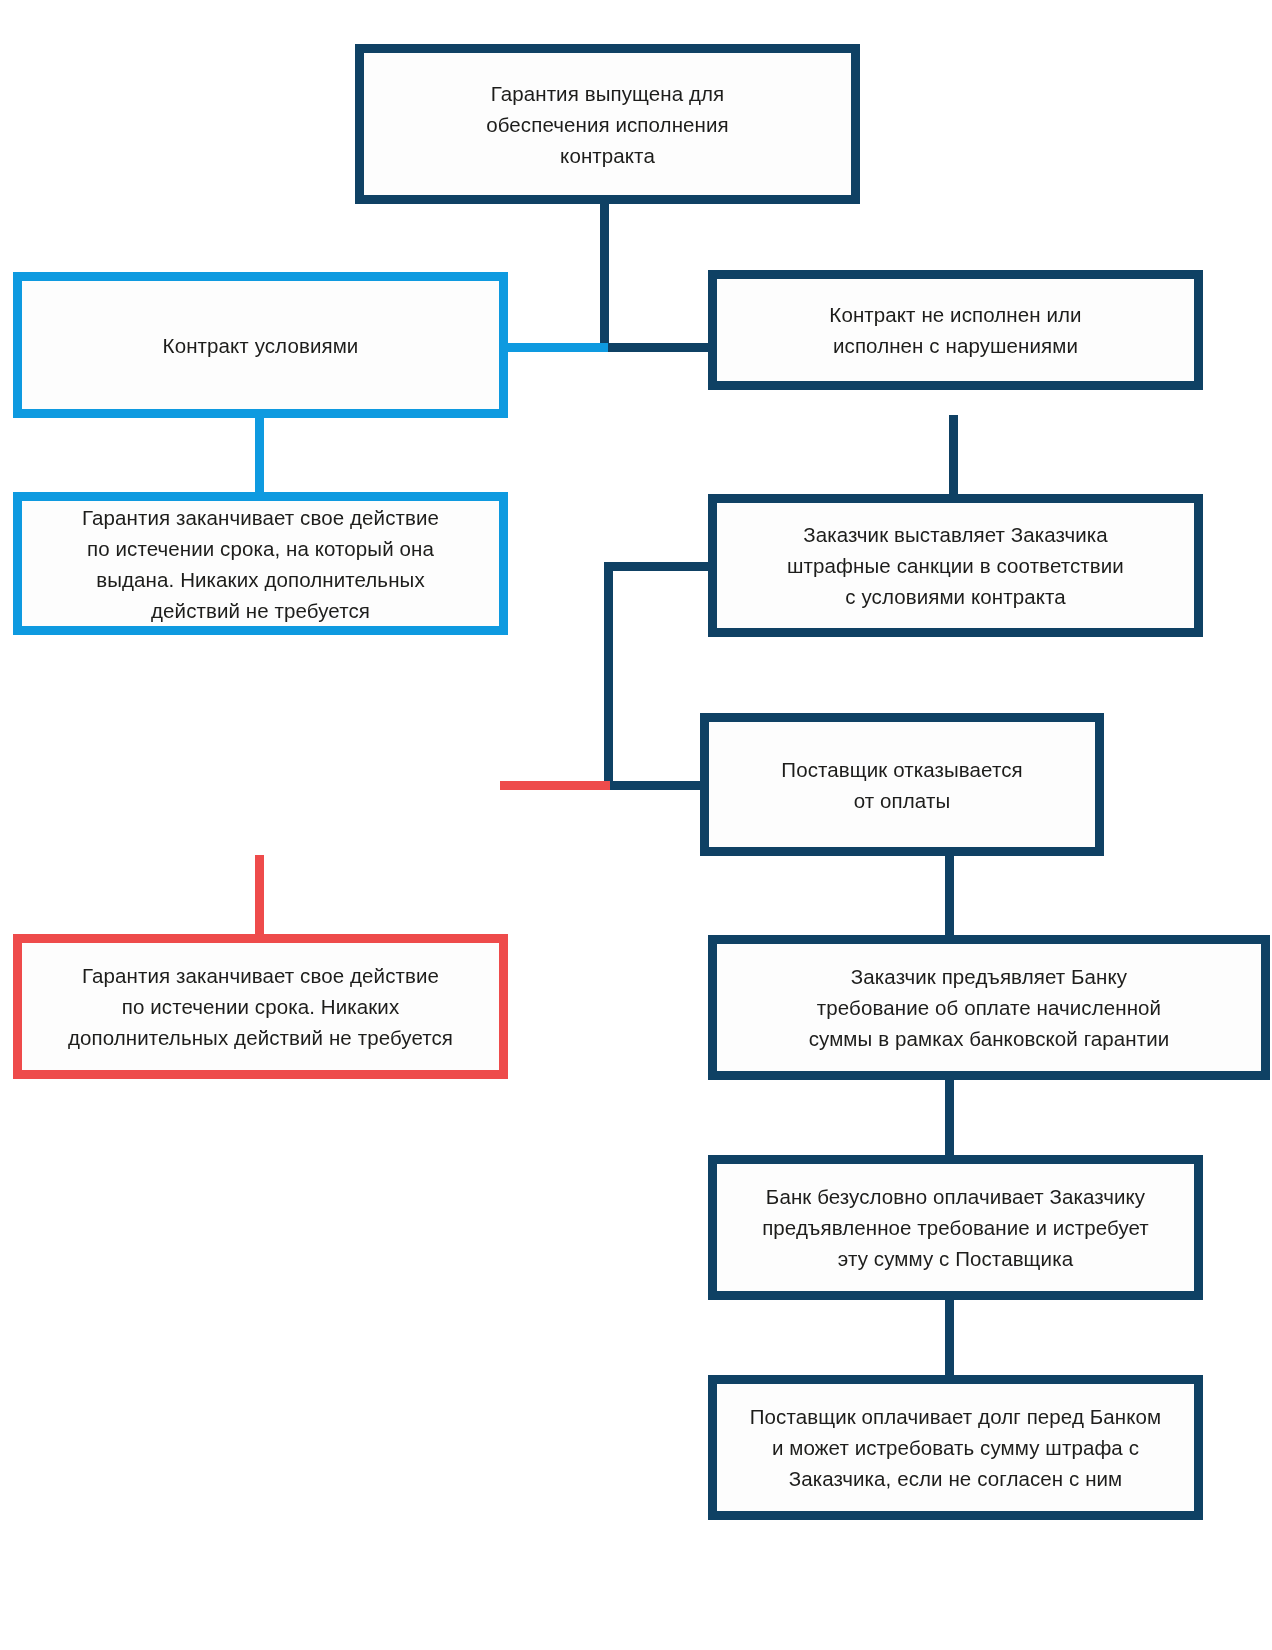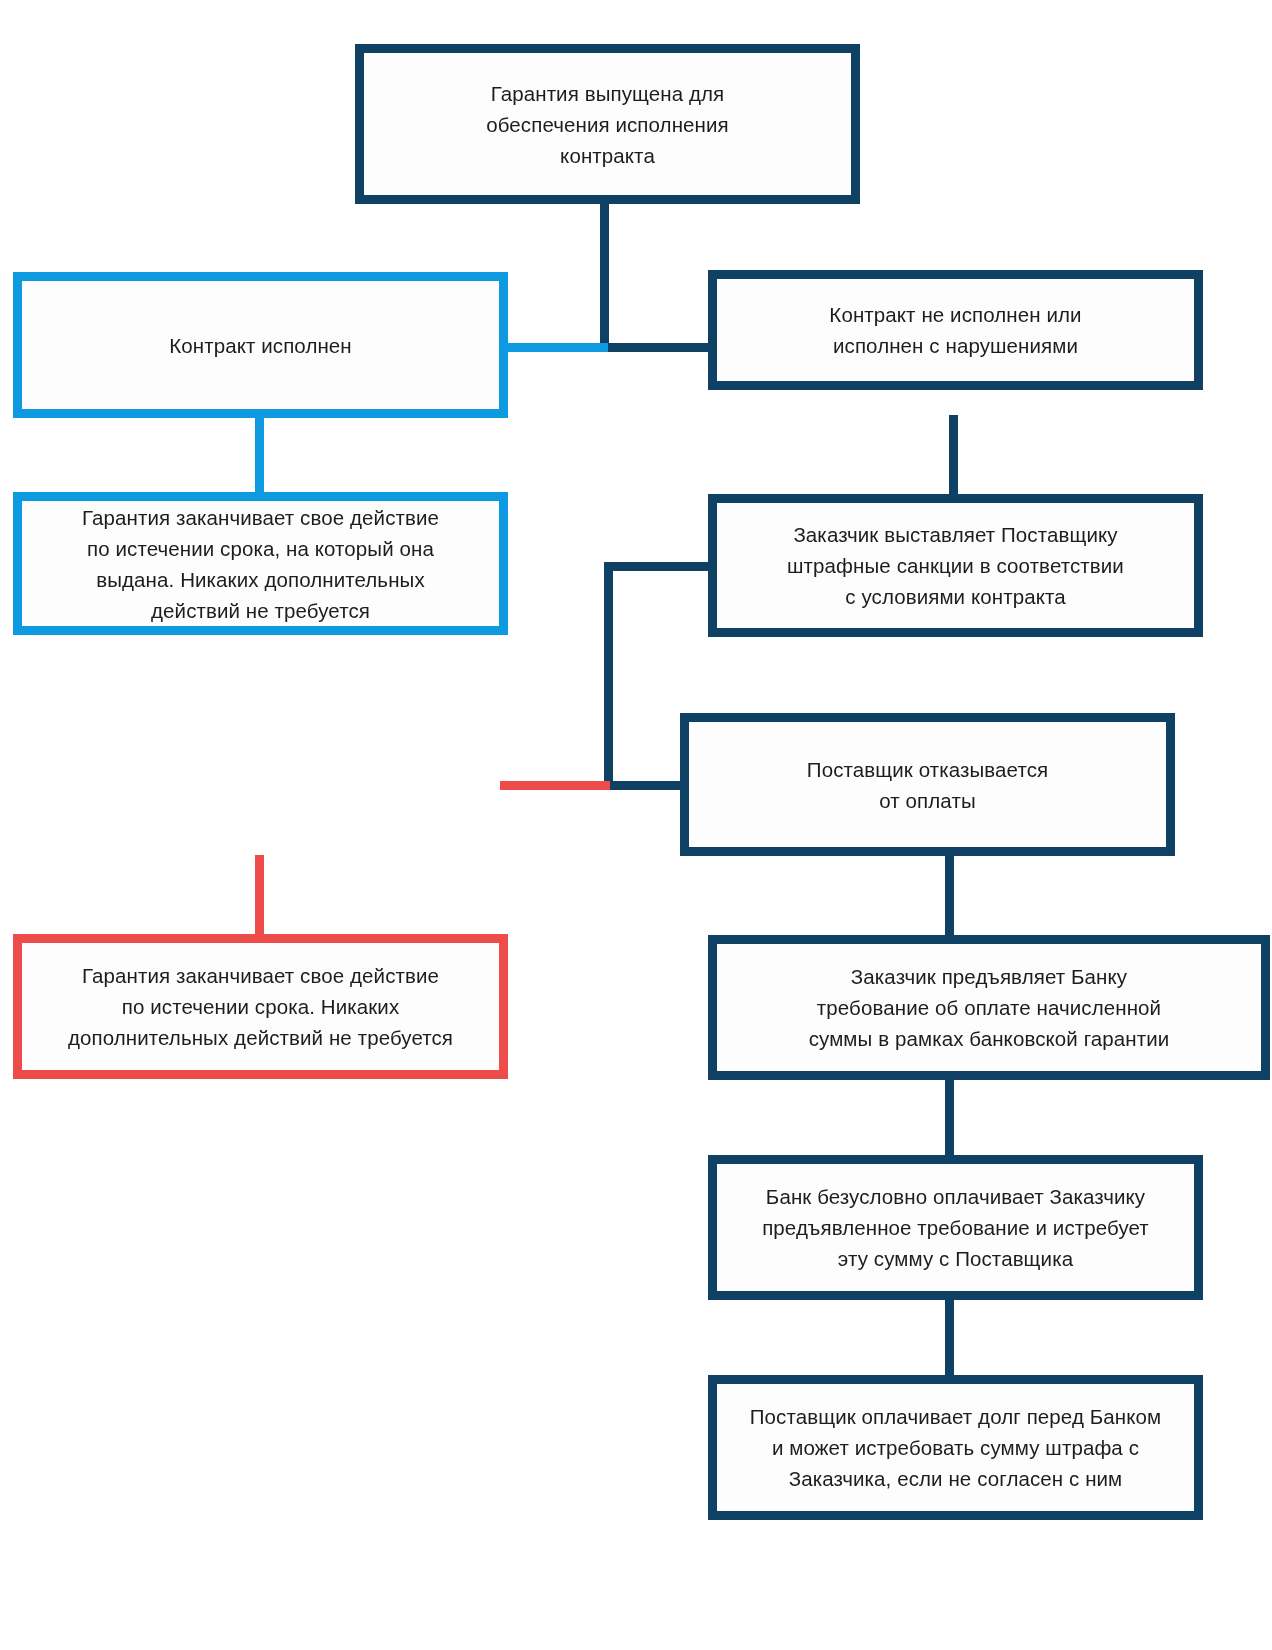--- a/index.html
+++ b/index.html
@@ -81,43 +81,43 @@
 
   <div class="conn c-navy" style="left:945px; top:1297px; width:9px; height:82px;"></div>
 
   <div class="node n-navy" style="left:355px; top:44px; width:505px; height:160px;">
     <span class="node-text">Гарантия выпущена для
 обеспечения исполнения
 контракта</span>
   </div>
 
   <div class="node n-blue" style="left:13px; top:272px; width:495px; height:146px;">
-    <span class="node-text">Контракт исполнен</span>
+    <span class="node-text">Контракт условиями</span>
   </div>
 
   <div class="node n-navy" style="left:708px; top:270px; width:495px; height:120px;">
     <span class="node-text">Контракт не исполнен или
 исполнен с нарушениями</span>
   </div>
 
   <div class="node n-blue" style="left:13px; top:492px; width:495px; height:143px;">
     <span class="node-text">Гарантия заканчивает свое действие
 по истечении срока, на который она
 выдана. Никаких дополнительных
 действий не требуется</span>
   </div>
 
   <div class="node n-navy" style="left:708px; top:494px; width:495px; height:143px;">
-    <span class="node-text">Заказчик выставляет  Поставщику
+    <span class="node-text">Заказчик выставляет  Заказчика
 штрафные  санкции в соответствии
 с условиями контракта</span>
   </div>
 
 
-  <div class="node n-navy" style="left:680px; top:713px; width:495px; height:143px;">
+  <div class="node n-navy" style="left:700px; top:713px; width:404px; height:143px;">
     <span class="node-text">Поставщик отказывается
 от оплаты</span>
   </div>
 
   <div class="node n-red" style="left:13px; top:934px; width:495px; height:145px;">
     <span class="node-text">Гарантия заканчивает свое действие
 по истечении срока. Никаких
 дополнительных действий не  требуется</span>
   </div>
 

